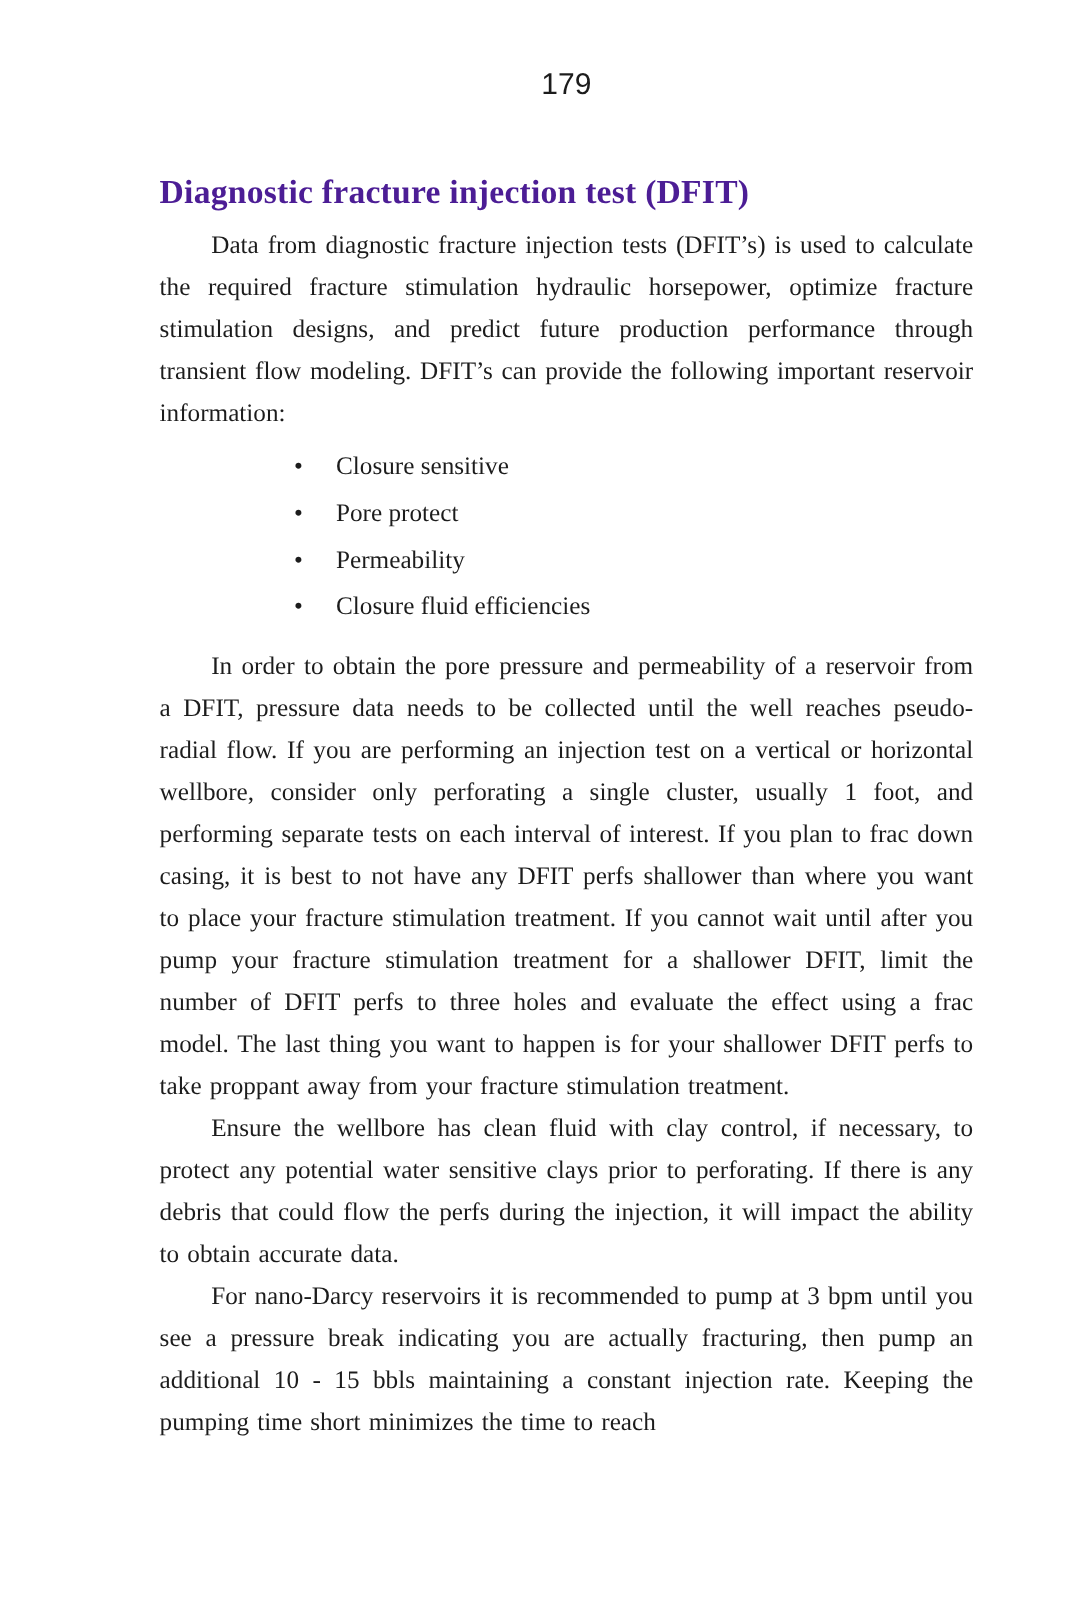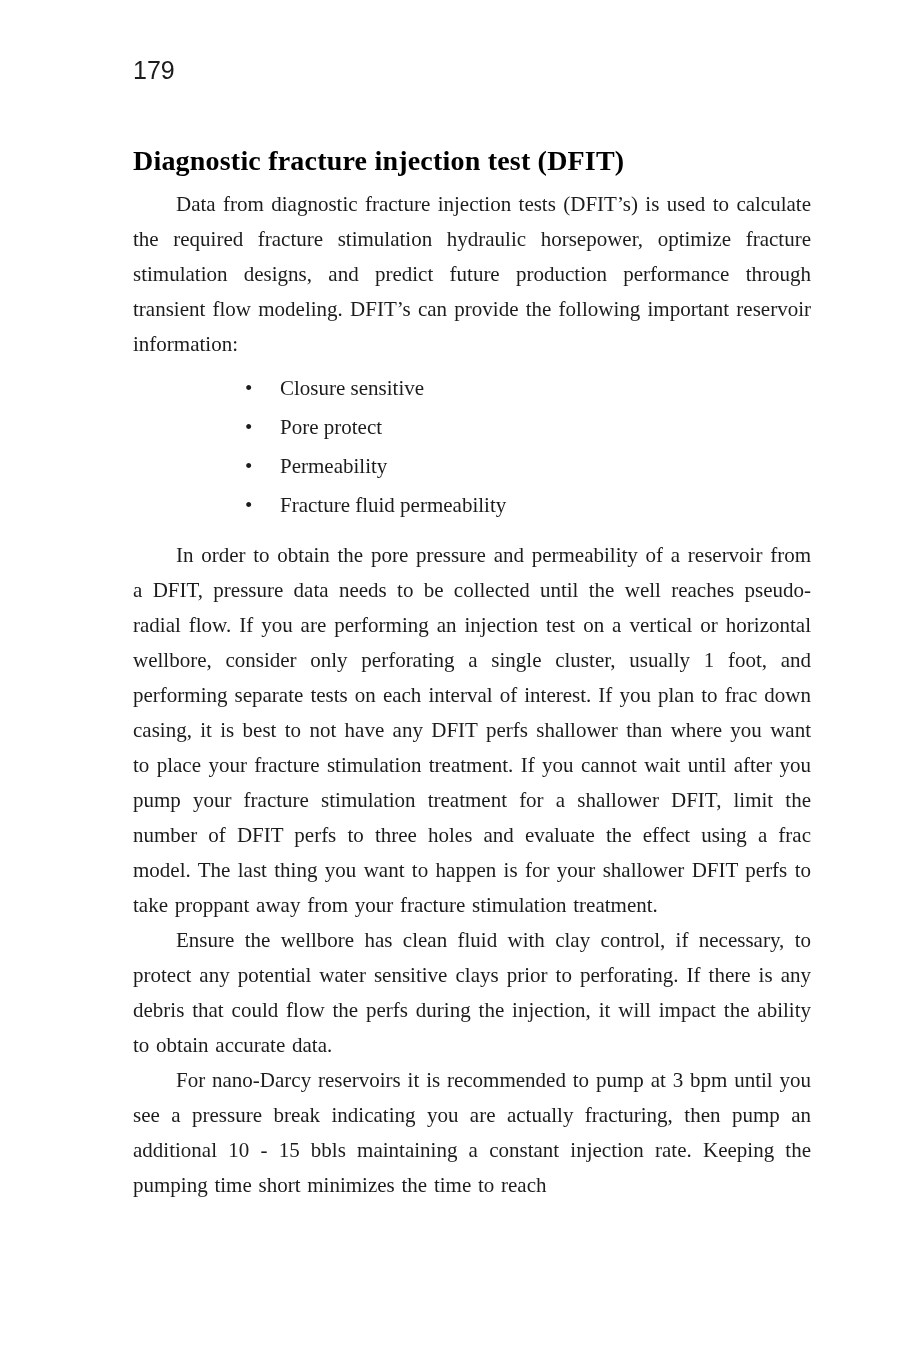--- a/index.html
+++ b/index.html
@@ -16,30 +16,30 @@
     box-sizing: border-box;
     padding: 56px 89px 0 133px;
     font-family: "Liberation Serif", serif;
     color: #1c1c1c;
     overflow: hidden;
   }
   .pagenum {
     font-family: "Liberation Sans", sans-serif;
     font-size: 25px;
     line-height: 28px;
-    text-align: left;
+    text-align: center;
     color: #1c1c1c;
   }
   .heading {
     margin: 58px 0 0 0;
     font-size: 28px;
     line-height: 38px;
     font-weight: bold;
     letter-spacing: 0.2px;
-    color: #000000;
+    color: #4c1d95;
   }
   .body-par {
     margin: 0;
     font-size: 21px;
     line-height: 35px;
     text-align: justify;
     text-indent: 43px;
     word-spacing: 1.5px;
   }
   .first-par {
@@ -84,21 +84,21 @@
     <li>
       <span class="dot">•</span>
       <span>Pore protect</span>
     </li>
     <li>
       <span class="dot">•</span>
       <span>Permeability</span>
     </li>
     <li>
       <span class="dot">•</span>
-      <span>Fracture fluid permeability</span>
+      <span>Closure fluid efficiencies</span>
     </li>
   </ul>
 
   <p class="body-par">In order to obtain the pore pressure and permeability of a reservoir from a DFIT, pressure data needs to be collected until the well reaches pseudo-radial flow. If you are performing an injection test on a vertical or horizontal wellbore, consider only perforating a single cluster, usually 1 foot, and performing separate tests on each interval of interest. If you plan to frac down casing, it is best to not have any DFIT perfs shallower than where you want to place your fracture stimulation treatment. If you cannot wait until after you pump your fracture stimulation treatment for a shallower DFIT, limit the number of DFIT perfs to three holes and evaluate the effect using a frac model. The last thing you want to happen is for your shallower DFIT perfs to take proppant away from your fracture stimulation treatment.</p>
 
   <p class="body-par">Ensure the wellbore has clean fluid with clay control, if necessary, to protect any potential water sensitive clays prior to perforating. If there is any debris that could flow the perfs during the injection, it will impact the ability to obtain accurate data.</p>
 
   <p class="body-par">For nano-Darcy reservoirs it is recommended to pump at 3 bpm until you see a pressure break indicating you are actually fracturing, then pump an additional 10 - 15 bbls maintaining a constant injection rate. Keeping the pumping time short minimizes the time to reach</p>
 
 </div>

